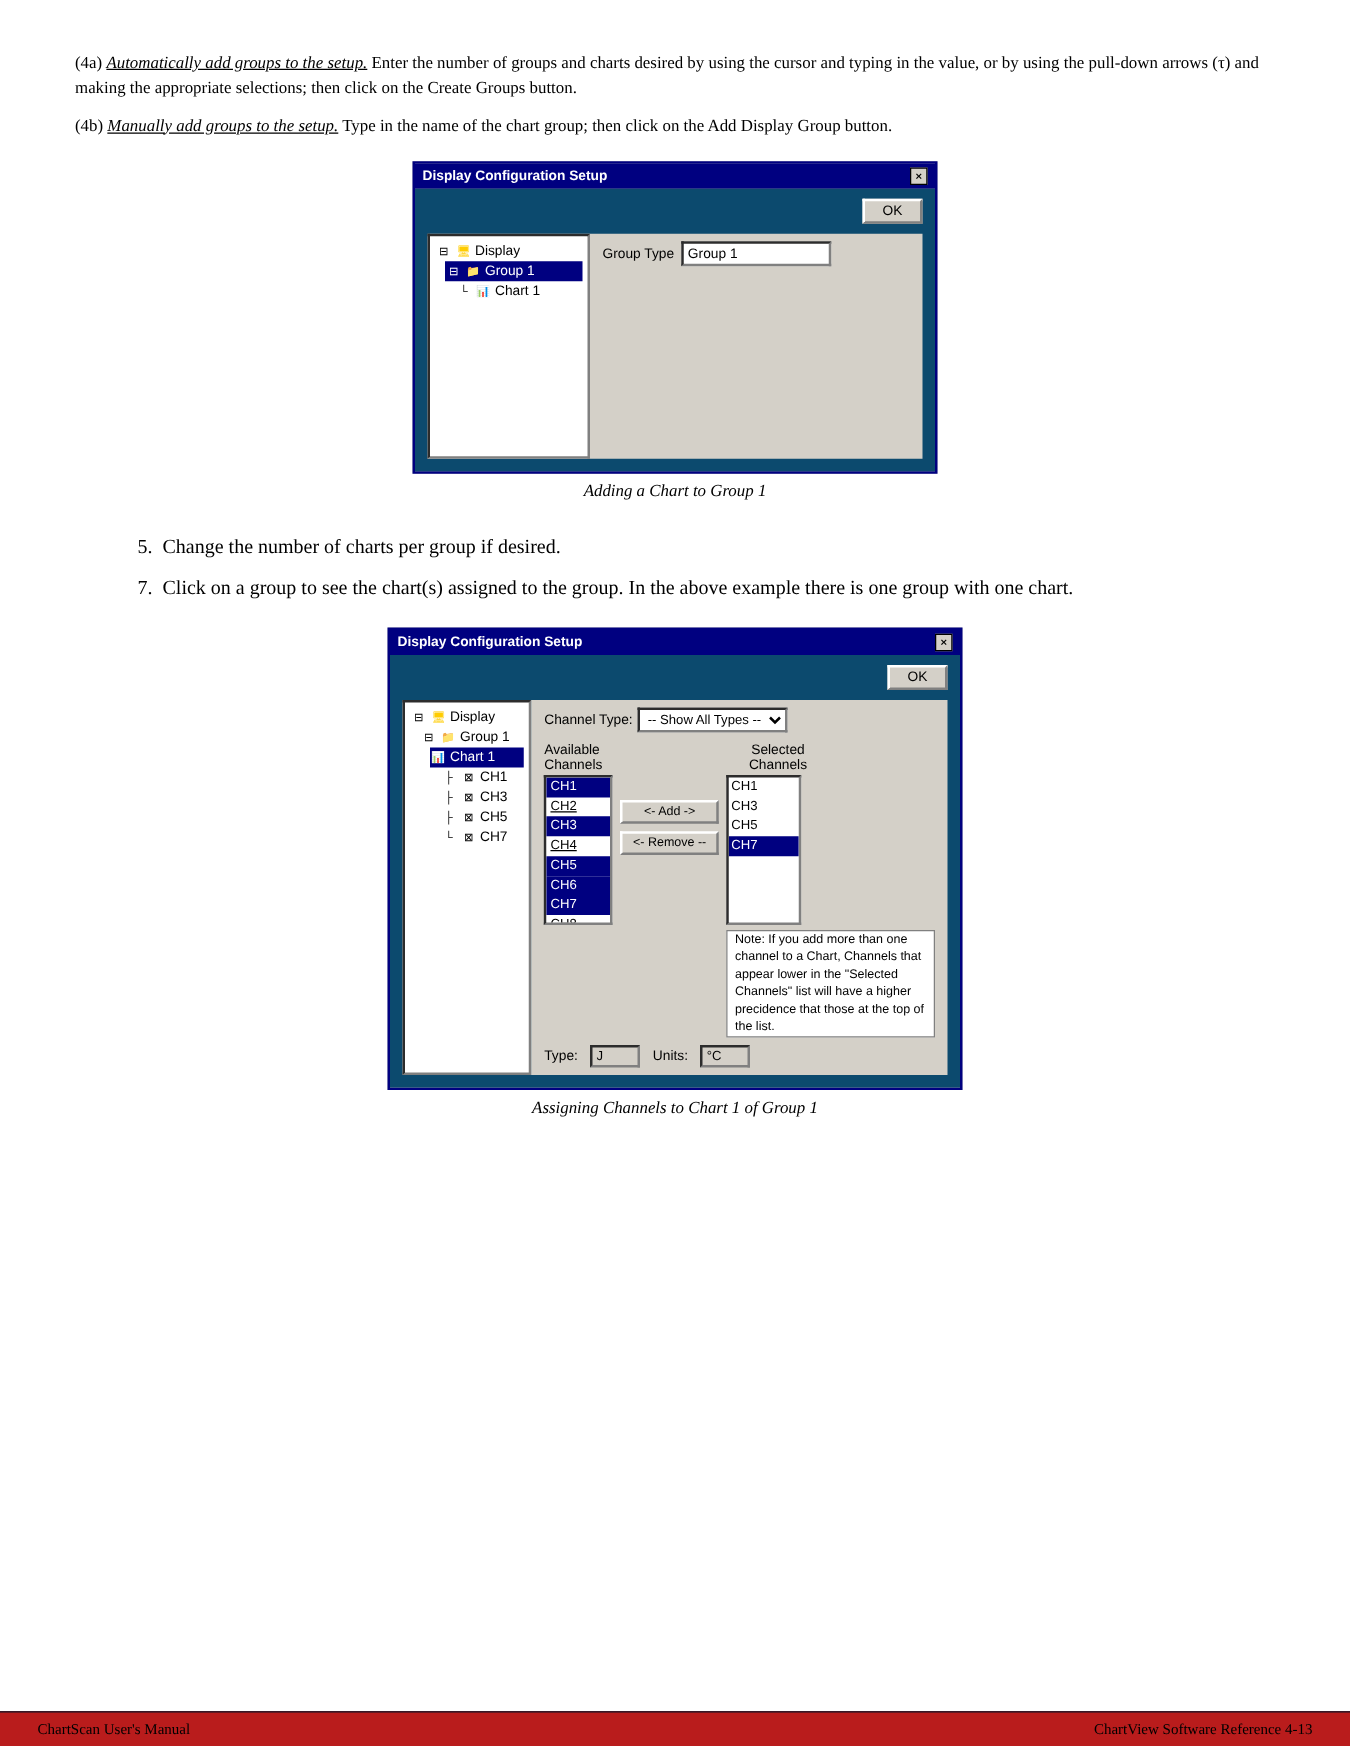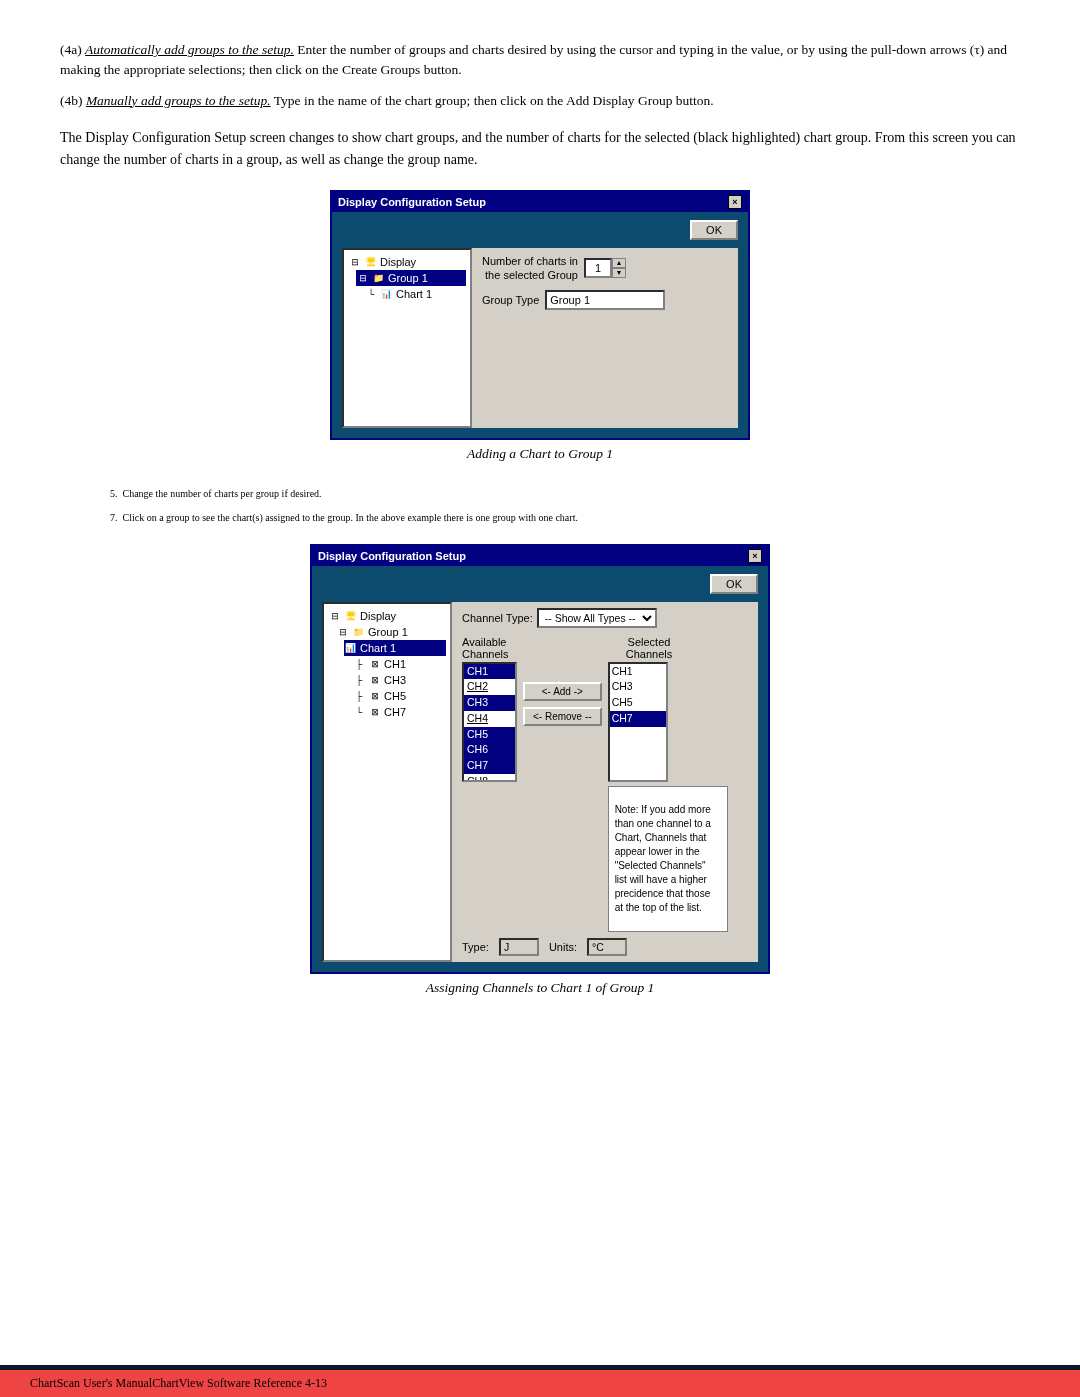--- a/index.html
+++ b/index.html
@@ -29,21 +29,21 @@
       margin: 16px 0 14px 0;
       line-height: 1.6;
       font-size: 14px;
     }
     .step-list {
       margin: 10px 0 10px 30px;
     }
     .step-list li {
       margin-bottom: 8px;
       line-height: 1.6;
-      font-size: 10px;
+      font-size: 16px;
     }
     
     .dialog-container {
       display: flex;
       flex-direction: column;
       align-items: center;
       margin: 18px 0 8px 0;
     }
     .dialog-window {
       border: 2px solid #000080;
@@ -238,23 +238,23 @@
       background: #ffffff;
       border: 2px inset #808080;
       width: 60px;
       height: 120px;
       overflow: hidden;
       font-size: 10.5px;
     }
     .note-box {
       background: #ffffff;
       border: 1px solid #808080;
-      padding: 16px 6px;
+      padding: 0 6px;
       font-size: 10px;
-      width: 120px;
+      width: 167px;
       line-height: 1.4;
     }
     .dropdown-row {
       display: flex;
       align-items: center;
       gap: 4px;
       margin-bottom: 8px;
     }
     .dropdown-select {
       border: 2px inset #808080;
@@ -275,25 +275,26 @@
       height: 18px;
       width: 40px;
       font-size: 10.5px;
       padding: 0 3px;
     }
     .footer-bar {
       position: fixed;
       bottom: 0;
       left: 0;
       width: 1080px;
-      border-top: 5px solid #0f172a;
+      border-top: 1px solid #0f172a;
       padding: 6px 30px;
       display: flex;
+      justify-content: space-between;
       font-size: 12px;
-      background: #ef4444;
+      background: #b91c1c;
     }
     .ch-selected-item {
       padding: 0 2px;
       line-height: 1.5;
       font-size: 10.5px;
     }
     .ch-selected-item.sel {
       background: #000080;
       color: #fff;
     }
@@ -304,21 +305,20 @@
 <div class="page-content">
 
   <div class="text-block">
     <span>(4a) </span><span class="underline-italic">Automatically add groups to the setup.</span><span>  Enter the number of groups and charts desired by using the cursor and typing in the value, or by using the pull-down arrows (τ) and making the appropriate selections; then click on the Create Groups button.</span>
   </div>
 
   <div class="text-block">
     <span>(4b) </span><span class="underline-italic">Manually add groups to the setup.</span><span>  Type in the name of the chart group; then click on the Add Display Group button.</span>
   </div>
 
-  <p class="main-para">The Display Configuration Setup screen changes to show chart groups, and the number of charts for the selected (black highlighted) chart group.  From this screen you can change the number of charts in a group, as well as change the group name.</p>
 
   <div class="dialog-container">
     <div class="dialog-window">
       <div class="dialog-titlebar">
         <span>Display Configuration  Setup</span>
         <span class="close-btn">×</span>
       </div>
       <div class="dialog-body">
         <div class="dialog-ok-row">
           <button class="dialog-btn">OK</button>
@@ -338,35 +338,20 @@
             </div>
             <div class="tree-item indent2">
               <span class="tree-icon">└</span>
               <span class="tree-icon">📊</span>
               <span>Chart 1</span>
             </div>
           </div>
 
           <div class="right-panel">
             <div class="form-row">
-              <div style="text-align:right; font-size:11px; line-height:1.3;">
-                <div>Number of charts in</div>
-                <div>the selected Group</div>
-              </div>
-              <div class="spinner-container">
-                <div class="spinner-input">
-                  <span>1</span>
-                </div>
-                <div class="spinner-btns">
-                  <div class="spinner-btn">▲</div>
-                  <div class="spinner-btn">▼</div>
-                </div>
-              </div>
-            </div>
-            <div class="form-row">
               <span class="form-label">Group Type</span>
               <input type="text" class="text-input" value="Group 1" style="">
             </div>
           </div>
         </div>
       </div>
     </div>
     <div class="caption">Adding a Chart to Group 1</div>
   </div>
 

